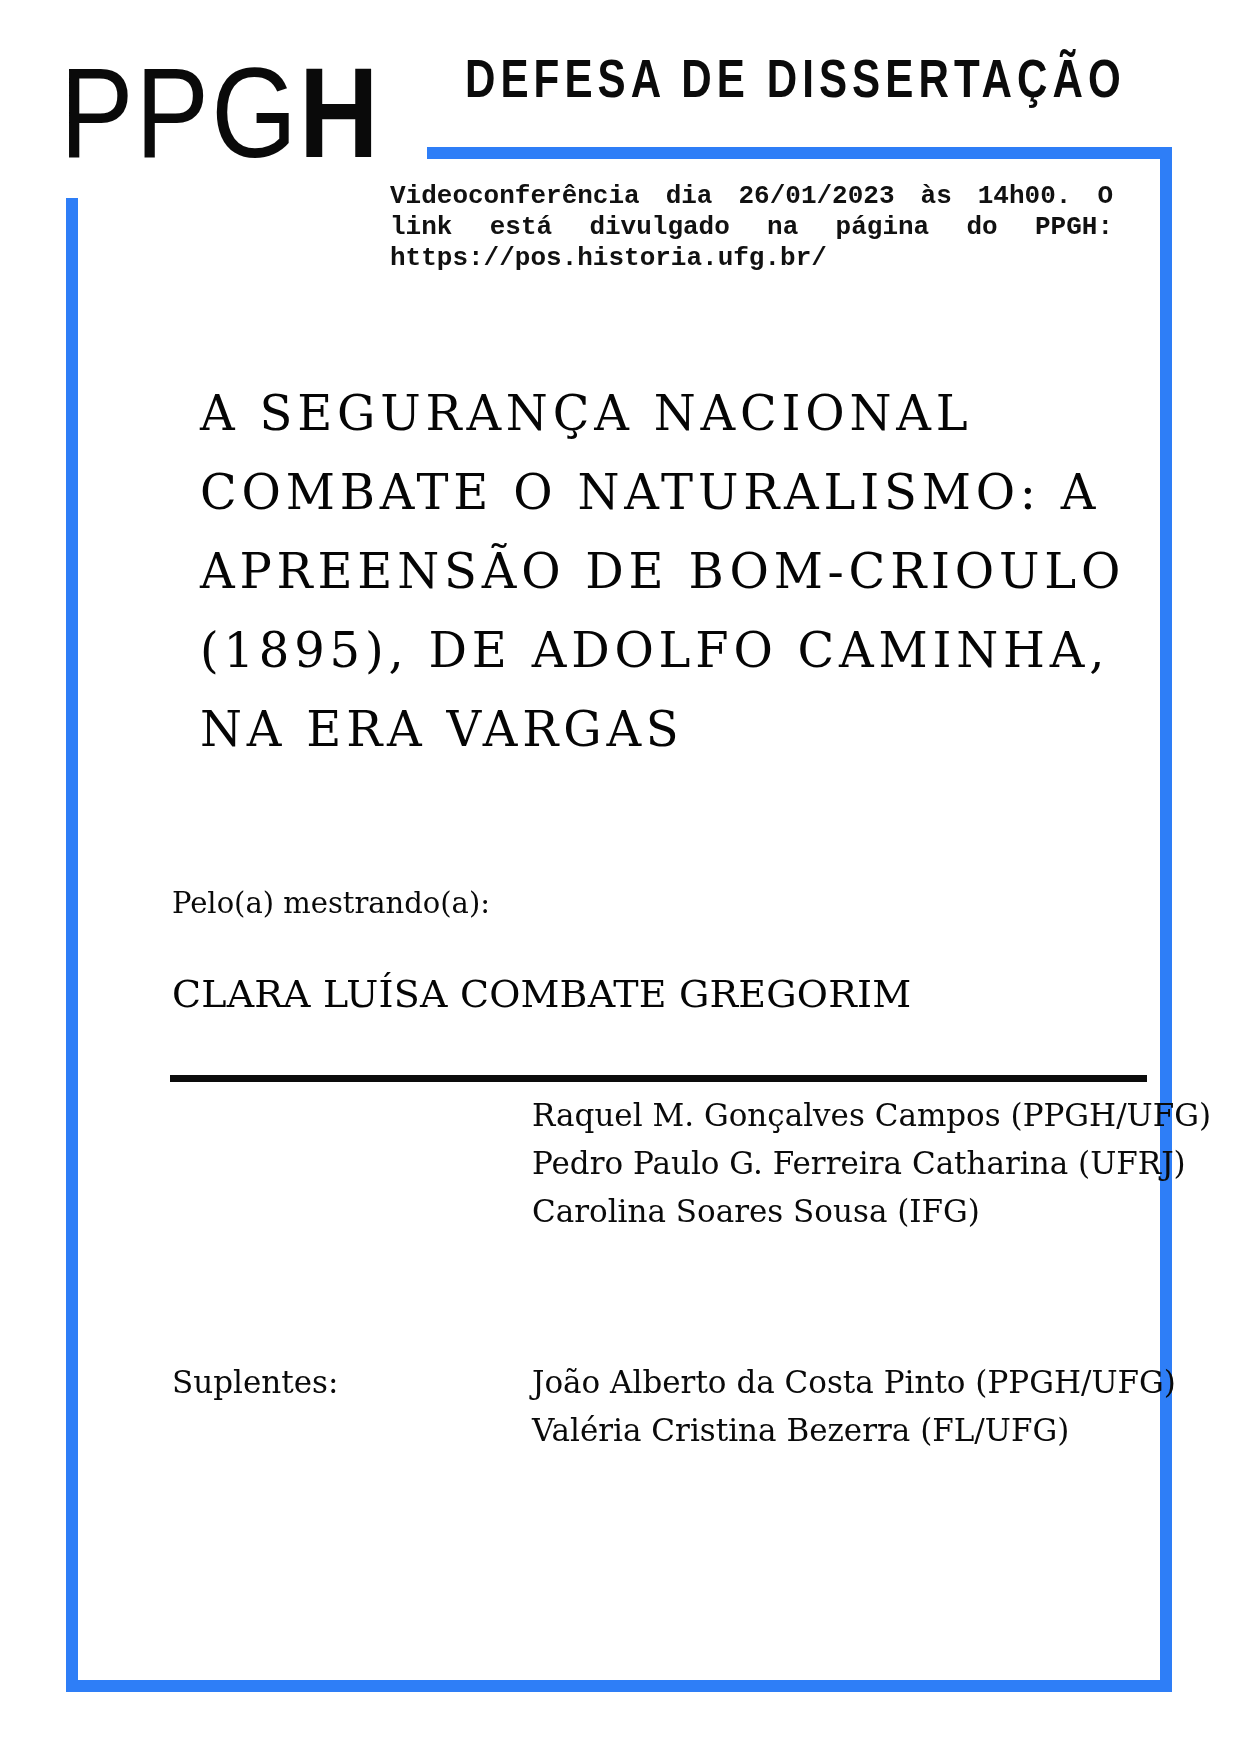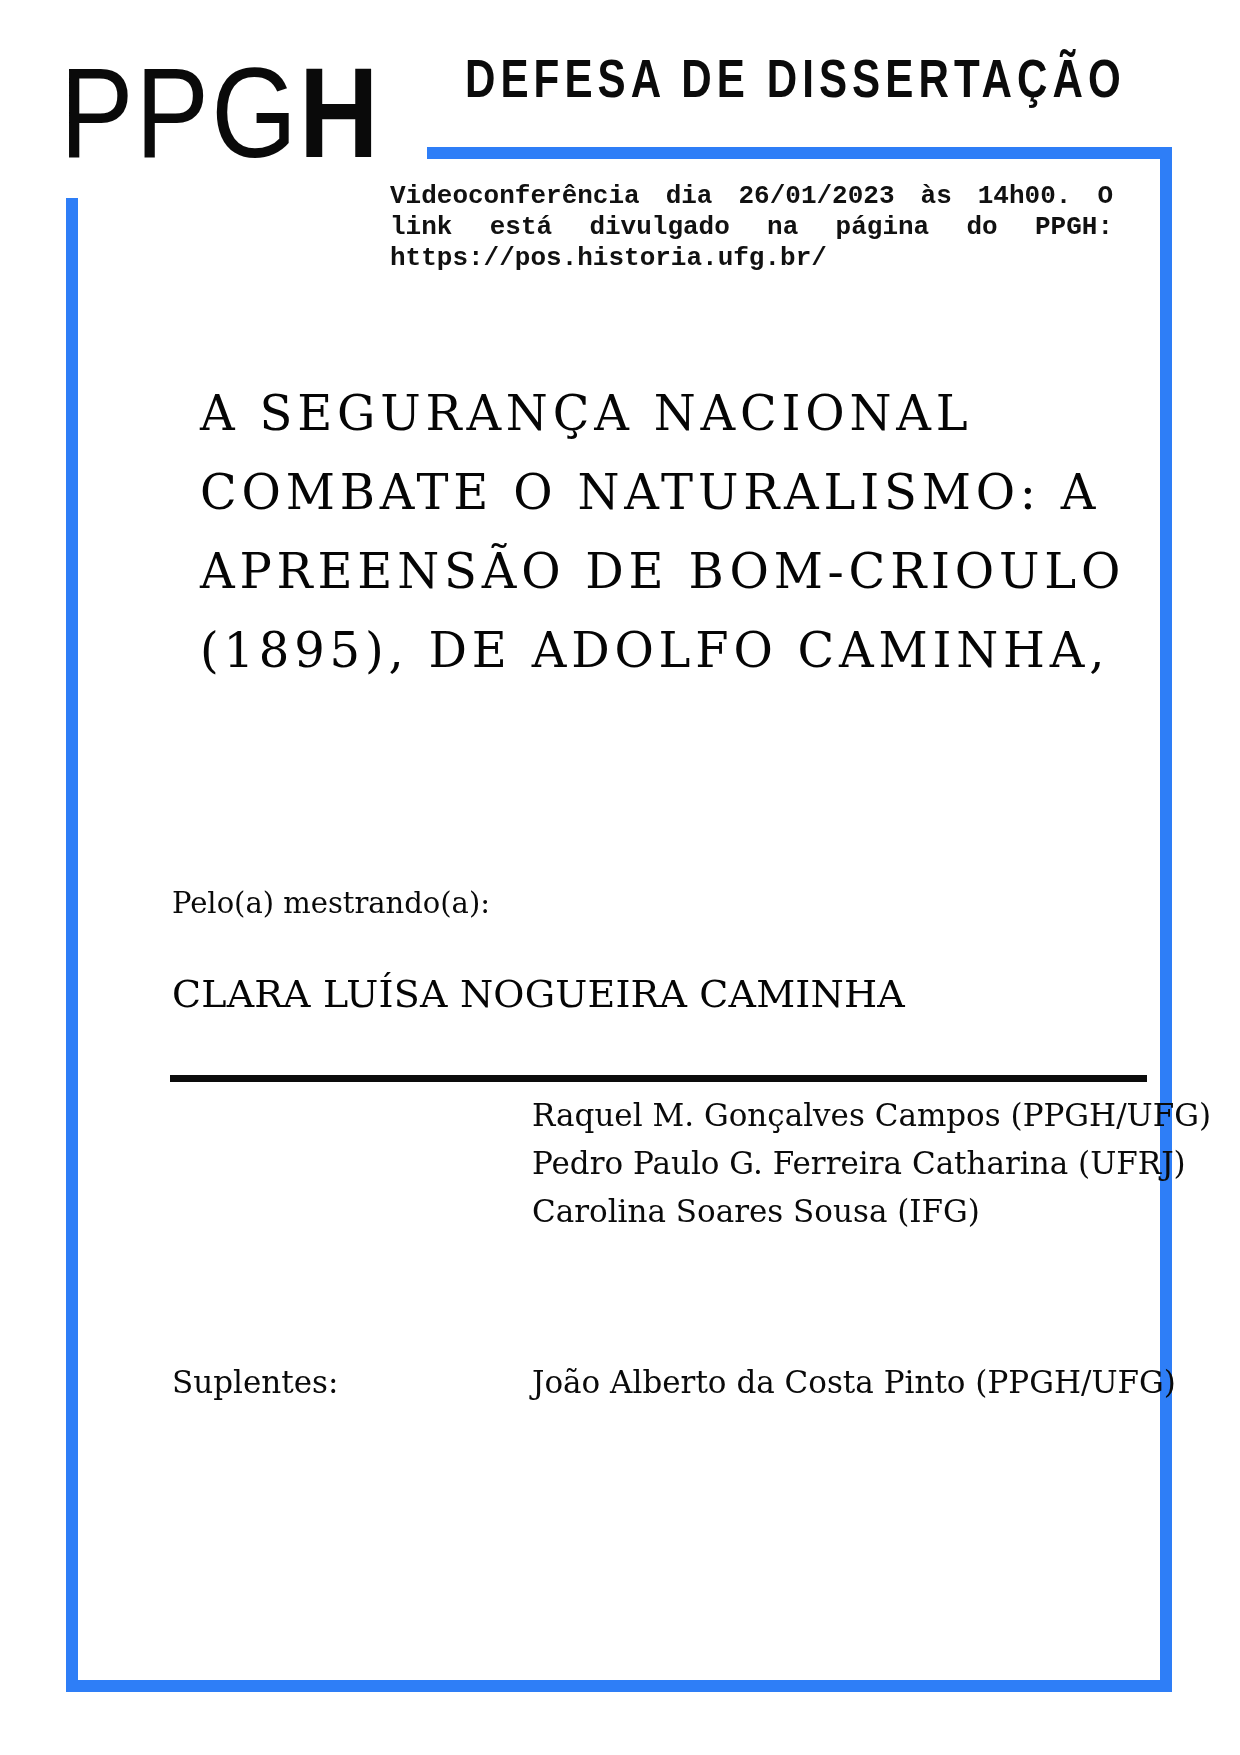--- a/index.html
+++ b/index.html
@@ -151,31 +151,33 @@
     <div class="notice-line">Videoconferência dia 26/01/2023 às 14h00. O</div>
     <div class="notice-line">link está divulgado na página do PPGH:</div>
     <div class="notice-line last">https://pos.historia.ufg.br/</div>
   </div>
 
   <div class="diss-title">
     <div>A SEGURANÇA NACIONAL</div>
     <div>COMBATE O NATURALISMO: A</div>
     <div>APREENSÃO DE BOM-CRIOULO</div>
     <div>(1895), DE ADOLFO CAMINHA,</div>
+    <div>NA ERA VARGAS</div>
   </div>
 
   <div class="intro-label">Pelo(a) mestrando(a):</div>
-  <div class="student-name">CLARA LUÍSA NOGUEIRA CAMINHA</div>
+  <div class="student-name">CLARA LUÍSA COMBATE GREGORIM</div>
 
   <div class="rule"></div>
 
   <div class="col-names committee-names">
     <div>Raquel M. Gonçalves Campos (PPGH/UFG)</div>
     <div>Pedro Paulo G. Ferreira Catharina (UFRJ)</div>
     <div>Carolina Soares Sousa (IFG)</div>
   </div>
 
   <div class="col-label substitutes-label">Suplentes:</div>
   <div class="col-names substitutes-names">
     <div>João Alberto da Costa Pinto (PPGH/UFG)</div>
+    <div>Valéria Cristina Bezerra (FL/UFG)</div>
   </div>
 
 </div>
 
 </body></html>

